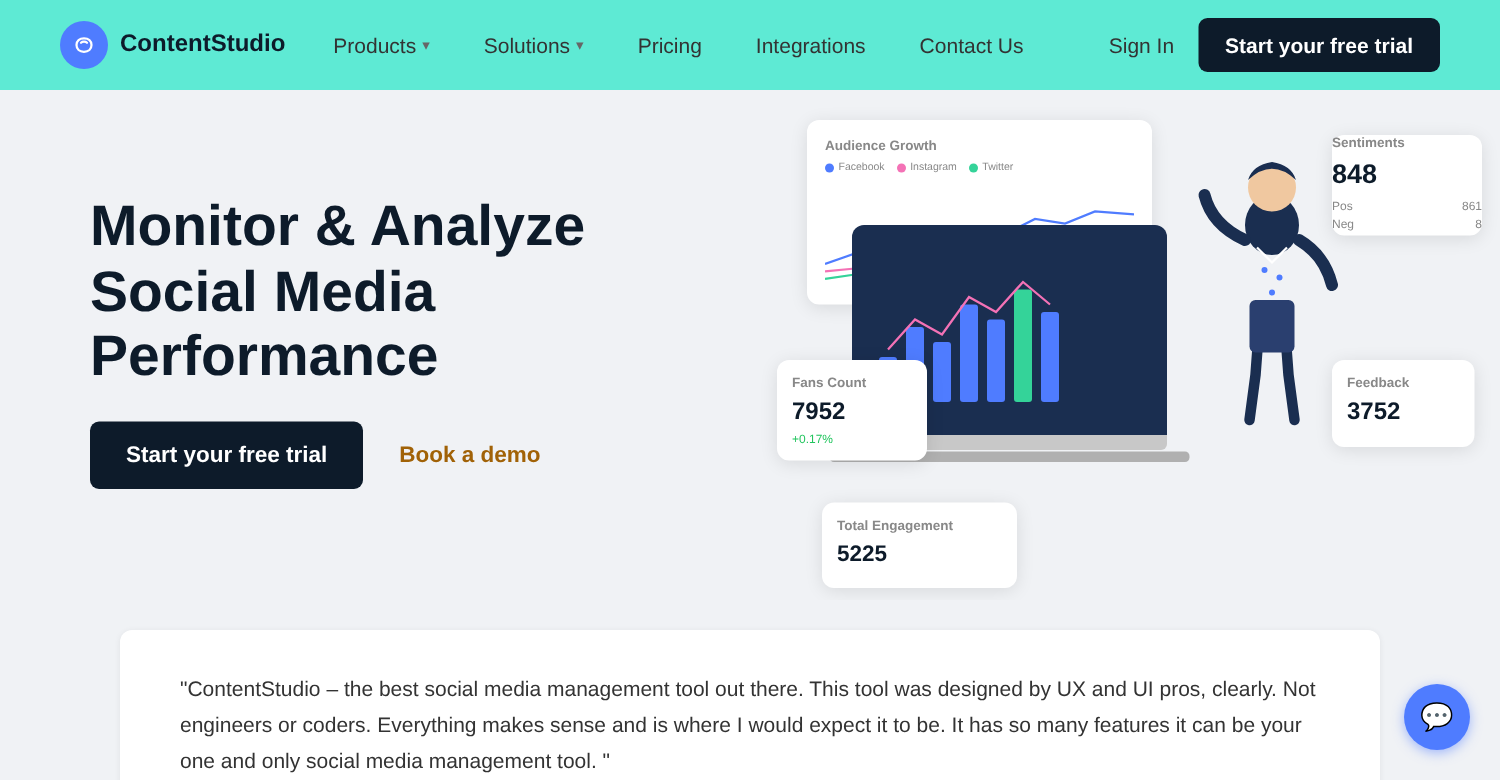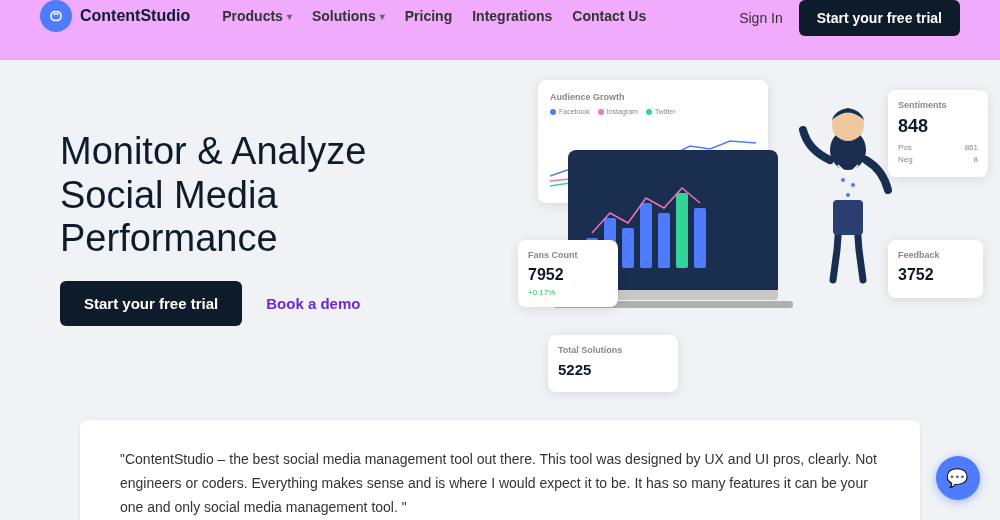--- a/index.html
+++ b/index.html
@@ -1,35 +1,35 @@
 <!DOCTYPE html>
 <html><head>
   <meta charset="utf-8">
   <style>
     * { margin: 0; padding: 0; box-sizing: border-box; }
     body { font-family: -apple-system, BlinkMacSystemFont, 'Segoe UI', sans-serif; background: #f4f6f9; width: 1000px; height: 520px; overflow: hidden; }
 
     
     .navbar {
-      background: #f0abfc;
+      background: #5eead4;
       display: flex;
-      align-items: flex-start;
+      align-items: center;
       justify-content: space-between;
       padding: 0 40px;
       height: 60px;
       box-shadow: 0 1px 3px rgba(0,0,0,0.08);
     }
     .nav-left { display: flex; align-items: center; gap: 32px; }
     .logo { display: flex; align-items: center; gap: 8px; font-weight: 700; font-size: 16px; color: #0d1b2a; text-decoration: none; }
     .logo-icon {
       width: 32px; height: 32px; background: #4f7cff; border-radius: 50%;
       display: flex; align-items: center; justify-content: center;
       color: white; font-size: 14px; font-weight: 700;
     }
-    .nav-menu { display: flex; align-items: center; gap: 20px; font-weight: bold; }
+    .nav-menu { display: flex; align-items: center; gap: 36px; }
     .nav-item {
       font-size: 14px; color: #333; cursor: pointer; display: flex; align-items: center; gap: 4px;
       white-space: nowrap;
     }
     .chevron { font-size: 10px; color: #666; }
     .nav-right { display: flex; align-items: center; gap: 16px; }
     .sign-in { font-size: 14px; color: #333; cursor: pointer; }
     .btn-trial-nav {
       background: #0d1b2a; color: white; border: none;
       padding: 10px 18px; border-radius: 6px; font-size: 14px;
@@ -41,35 +41,35 @@
       background: #f0f2f5;
       display: flex;
       align-items: center;
       padding: 40px 60px 30px 60px;
       min-height: 340px;
       position: relative;
       overflow: hidden;
     }
     .hero-content { flex: 0 0 450px; z-index: 2; }
     .hero-title {
-      font-size: 38px; font-weight: 400; color: #0d1b2a;
+      font-size: 38px; font-weight: 700; color: #0d1b2a;
       line-height: 1.15; margin-bottom: 20px;
     }
     .hero-desc {
       font-size: 14px; color: #555; line-height: 1.6;
       max-width: 380px; margin-bottom: 28px;
     }
     .hero-buttons { display: flex; align-items: center; gap: 16px; margin-bottom: 14px; }
     .btn-trial {
       background: #0d1b2a; color: white; border: none;
       padding: 14px 24px; border-radius: 6px; font-size: 15px;
       font-weight: 700; cursor: pointer;
     }
     .btn-demo {
-      background: transparent; color: #6d28d9; border: none;
+      background: transparent; color: #a16207; border: none;
       padding: 14px 8px; font-size: 15px; font-weight: 600;
       cursor: pointer;
     }
     .hero-note { font-size: 12px; color: #777; }
 
     
     .hero-illustration {
       position: absolute; right: 12px; top: 10px;
       width: 480px; height: 320px;
     }
@@ -88,21 +88,21 @@
     }
     .card-title { font-size: 9px; color: #888; margin-bottom: 6px; font-weight: 600; }
     .card-legend { display: flex; gap: 8px; margin-bottom: 6px; }
     .legend-item { display: flex; align-items: center; gap: 3px; font-size: 7px; color: #888; }
     .legend-dot { width: 6px; height: 6px; border-radius: 50%; }
     .chart-area { height: 70px; }
 
     
     .card-sentiments {
       top: 20px; right: 0px;
-      width: 100px; padding: 10px;
+      width: 100px; 
     }
     .sentiment-val { font-size: 18px; font-weight: 700; color: #0d1b2a; }
     .sentiment-rows { margin-top: 6px; }
     .sentiment-row { display: flex; justify-content: space-between; font-size: 8px; color: #888; margin-bottom: 3px; }
 
     
     .card-fans {
       top: 170px; left: 10px;
       width: 100px; padding: 10px;
     }
@@ -289,21 +289,21 @@
       <div class="fans-val">7952</div>
       <div class="fans-change">+0.17%</div>
     </div>
 
     <div class="dash-card card-feedback">
       <div class="card-title">Feedback</div>
       <div class="feedback-val">3752</div>
     </div>
 
     <div class="dash-card card-total">
-      <div class="card-title">Total Solutions</div>
+      <div class="card-title">Total Engagement</div>
       <div class="total-val">5225</div>
     </div>
 
   </div>
 </section>
 
 <div style="padding: 20px 0; background: #f0f2f5;">
   <div class="testimonial">
     <p>"ContentStudio – the best social media management tool out there. This tool was designed by UX and UI pros, clearly. Not engineers or coders. Everything makes sense and is where I would expect it to be. It has so many features it can be your one and only social media management tool. "</p>
   </div>

